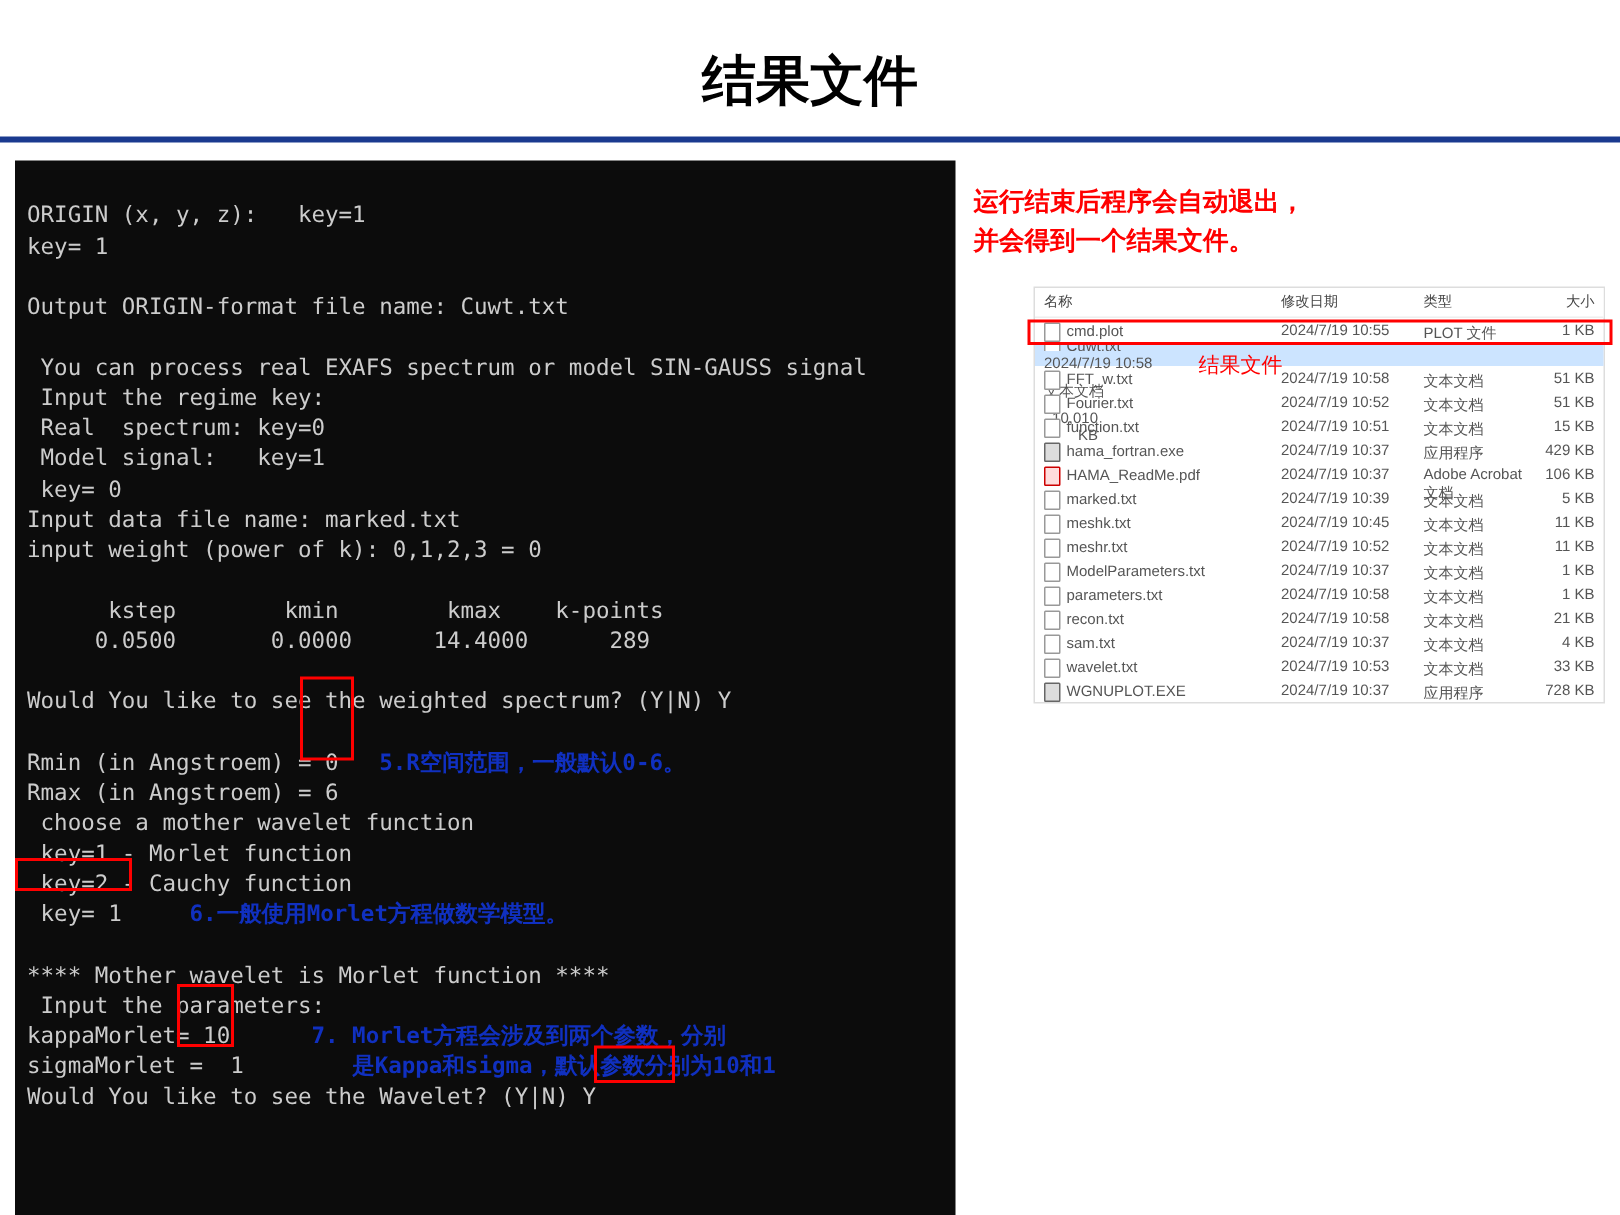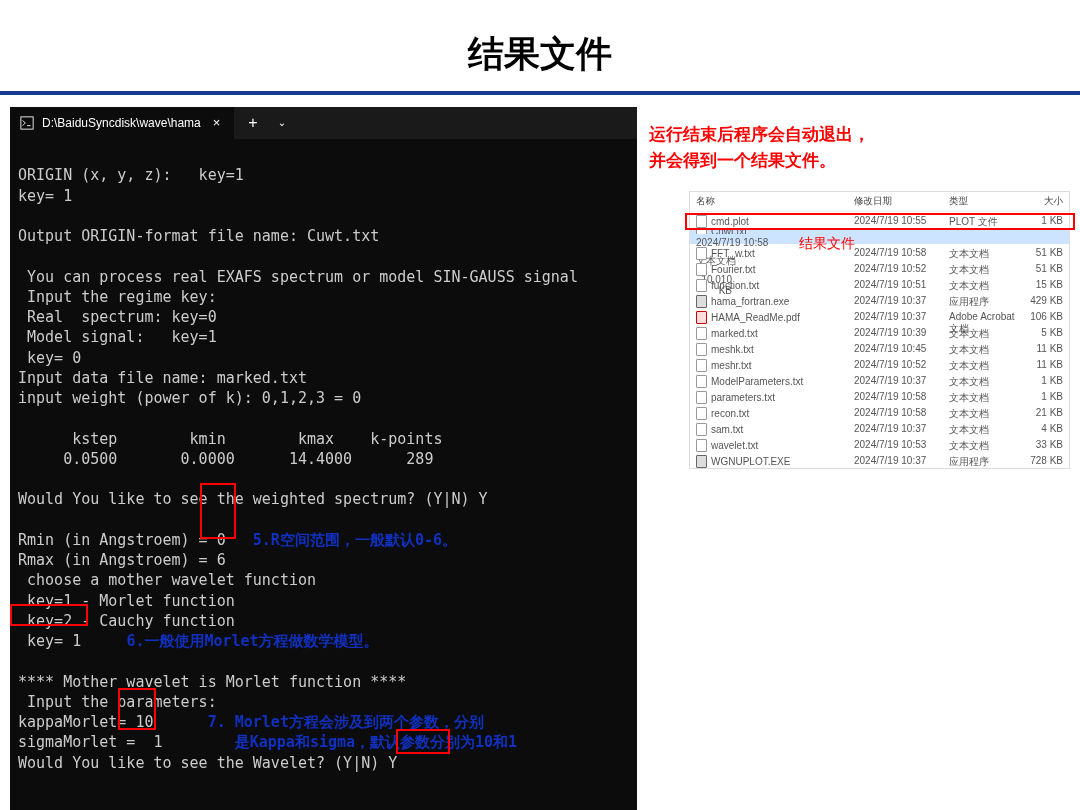--- a/index.html
+++ b/index.html
@@ -156,34 +156,20 @@
 <body>
 
 <div class="header">
   <div class="title">结果文件</div>
 </div>
 <div class="blue-line"></div>
 
 <div class="content">
 
   <div class="terminal">
-    <div class="term-titlebar">
-      <div class="term-tab">
-        <span class="term-tab-icon">
-          <svg viewBox="0 0 16 16">
-              <rect x="1" y="1" width="14" height="14" fill="none" stroke="#fff" stroke-width="1"></rect>
-              <path d="M3 5 L6 8 L3 11 M8 11 L12 11" stroke="#fff" stroke-width="1" fill="none"></path>
-            </svg>
-        </span>
-        <span>D:\BaiduSyncdisk\wave\hama</span>
-        <span class="term-tab-close">×</span>
-      </div>
-      <span class="term-plus">+</span>
-      <span class="term-chev">⌄</span>
-    </div>
     <div class="term-body">
 <span>ORIGIN (x, y, z):   key=1</span>
 <span>key= 1</span>
 <span></span>
 <span>Output ORIGIN-format file name: Cuwt.txt</span>
 <span></span>
 <span> You can process real EXAFS spectrum or model SIN-GAUSS signal</span>
 <span> Input the regime key:</span>
 <span> Real  spectrum: key=0</span>
 <span> Model signal:   key=1</span>

